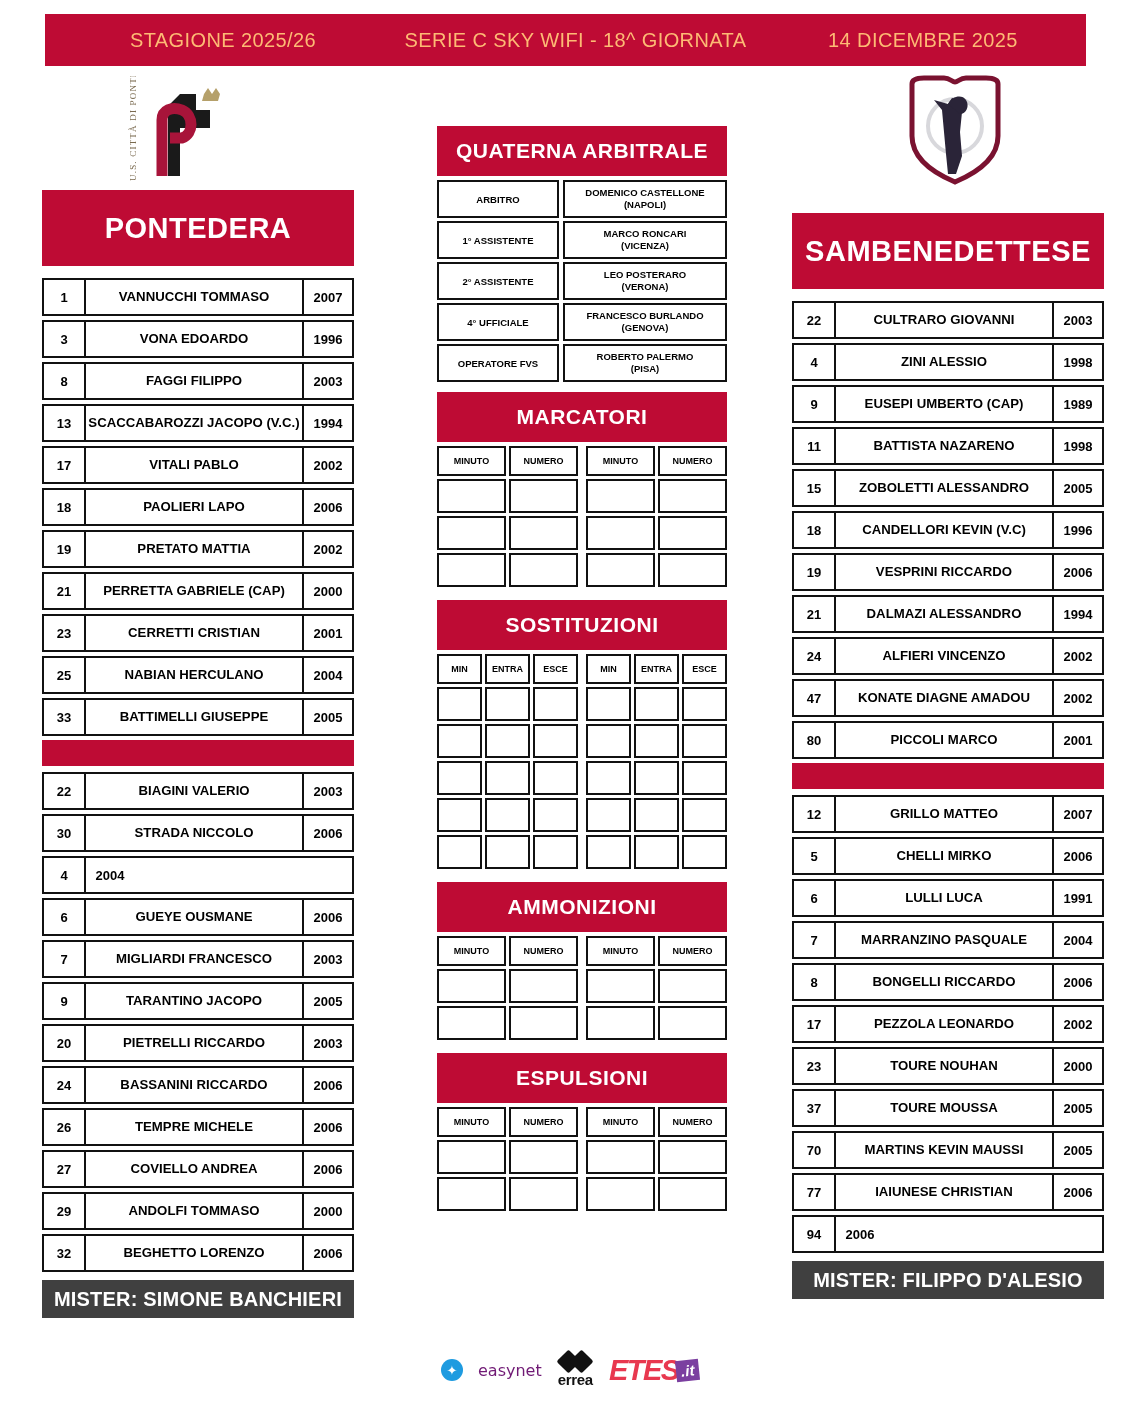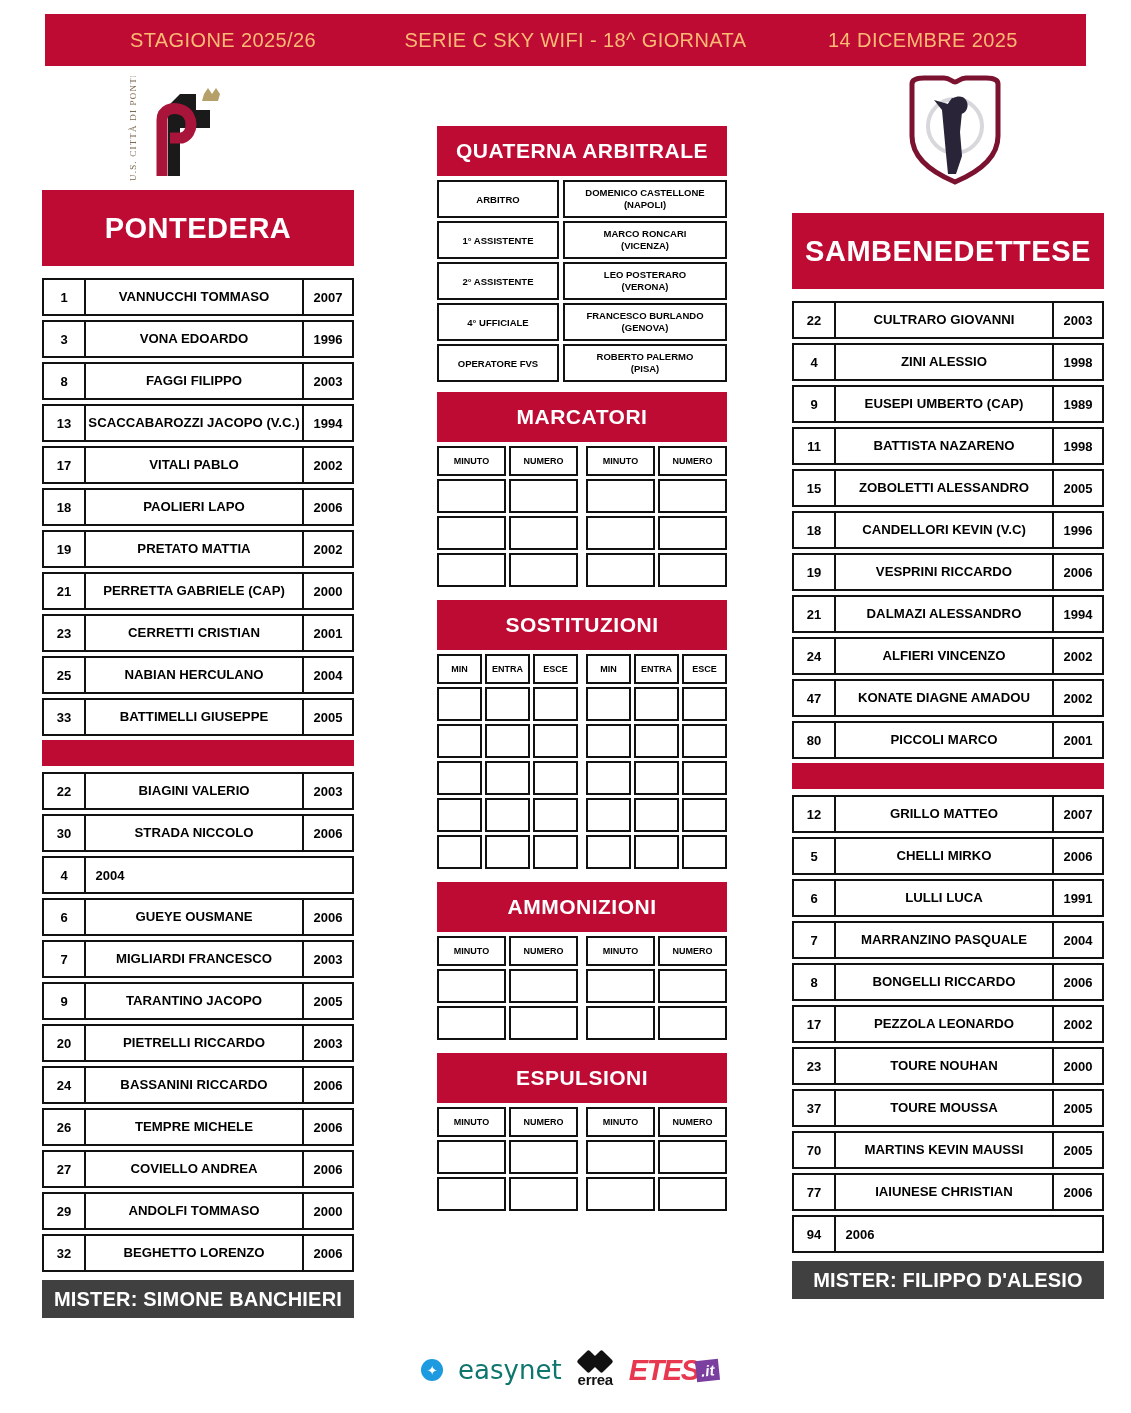--- a/index.html
+++ b/index.html
@@ -93,21 +93,21 @@
   
   .sponsors{
     position:absolute;left:415px;top:1340px;width:310px;height:60px;
     display:flex;align-items:center;justify-content:center;gap:16px;
   }
   .sp{display:flex;align-items:center;}
   .sp-easynet .dot{
     width:22px;height:22px;border-radius:50%;background:#1E9BE0;
     display:flex;align-items:center;justify-content:center;color:#fff;font-size:13px;
   }
-  .sp-easynet .txt{font-size:26px;color:#0f766e;margin-left:15px;font-family:"DejaVu Sans",sans-serif;}
+  .sp-easynet .txt{font-size:16px;color:#701a75;margin-left:15px;font-family:"DejaVu Sans",sans-serif;}
   .sp-errea{flex-direction:column;align-items:center;}
   .sp-errea .glyphs{display:flex;align-items:center;}
   .sp-errea .dia{
     width:17px;height:17px;background:#111;transform:rotate(45deg);margin:0 -2px;
     border-radius:2px;
   }
   .sp-errea .txt{font-size:15px;font-weight:bold;color:#111;margin-top:1px;letter-spacing:-.3px;}
   .sp-etes .txt{
     font-size:29px;font-weight:bold;color:#E8384F;font-style:italic;letter-spacing:-1.5px;
   }

